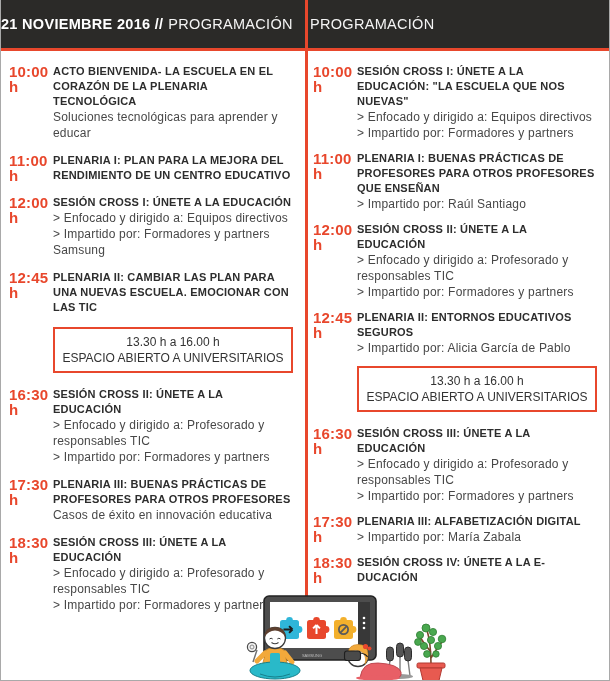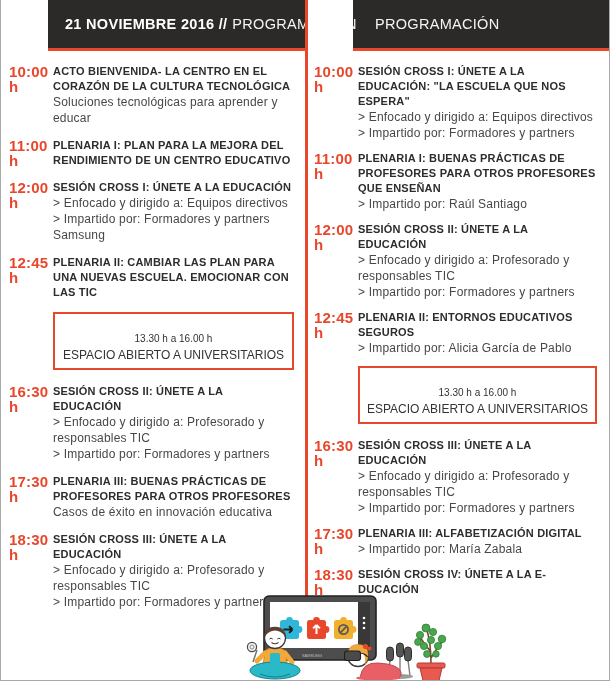--- a/index.html
+++ b/index.html
@@ -5,61 +5,61 @@
   html,body{margin:0;padding:0;background:#fff;}
   .poster{
     position:relative;width:610px;height:681px;background:#fff;
     font-family:"Liberation Sans",sans-serif;overflow:hidden;box-sizing:border-box;
     border-left:1px solid #a9a9a9;border-right:1px solid #a9a9a9;border-bottom:1px solid #a9a9a9;
   }
   .columns{display:flex;}
   .col{width:305px;box-sizing:border-box;}
   .header{
     height:48px;background:#2b2a28;border-bottom:3px solid #e8472c;
-    display:flex;align-items:center;padding-left:17px;color:#fff;
-    font-size:14.5px;letter-spacing:.3px;white-space:nowrap;margin-left:47px;
+    display:flex;align-items:center;color:#fff;
+    font-size:14.5px;letter-spacing:.3px;white-space:nowrap;
   }
   .header .date{font-weight:bold;}
   .header .plabel{font-weight:400;margin-left:5px;opacity:.95;}
   .body{padding-top:13px;}
   .entry{display:flex;margin-bottom:12px;}
   .col-right .entry{margin-bottom:10px;}
   .time{
     width:52px;flex:none;padding-left:8px;box-sizing:border-box;
     color:#e8472c;font-weight:bold;font-size:15px;line-height:15px;letter-spacing:.2px;
   }
   .content{flex:1;padding-right:12px;}
   .title{font-size:11px;font-weight:bold;color:#2d2d2d;line-height:15px;letter-spacing:.2px;}
   .detail{font-size:12px;color:#474747;line-height:16px;letter-spacing:.2px;}
   .break-box{
     border:2px solid #e8472c;margin:2px 12px 14px 52px;padding:5px 4px;
     text-align:center;color:#333;
   }
-  .break-box .range{font-size:10px;line-height:16px;margin-top:12px;}
+  .break-box .range{font-size:12px;line-height:16px;}
   .break-box .blabel{font-size:12px;line-height:16px;}
   .divider{position:absolute;left:304px;top:0;width:3px;height:596px;background:#e8472c;}
   .illustration{position:absolute;left:211px;top:586px;width:260px;height:95px;}
 </style>
 </head>
 <body>
 
 <div class="poster">
   <div class="columns">
 
     <div class="col col-left">
       <div class="header">
         <span class="date">21 NOVIEMBRE 2016 //</span>
         <span class="plabel">PROGRAMACIÓN</span>
       </div>
       <div class="body">
 
         <div class="entry">
           <span class="time">10:00 h</span>
           <div class="content">
-            <div class="title">ACTO BIENVENIDA- LA CENTRO EN EL CORAZÓN DE LA CULTURA TECNOLÓGICA</div>
+            <div class="title">ACTO BIENVENIDA- LA ESCUELA EN EL CORAZÓN DE LA PLENARIA TECNOLÓGICA</div>
             <div class="detail">Soluciones tecnológicas para aprender y educar</div>
           </div>
         </div>
 
         <div class="entry">
           <span class="time">11:00 h</span>
           <div class="content">
             <div class="title">PLENARIA I: PLAN PARA LA MEJORA DEL RENDIMIENTO DE UN CENTRO EDUCATIVO</div>
           </div>
         </div>
@@ -116,21 +116,21 @@
 
     <div class="col col-right">
       <div class="header">
         <span class="plabel">PROGRAMACIÓN</span>
       </div>
       <div class="body">
 
         <div class="entry">
           <span class="time">10:00 h</span>
           <div class="content">
-            <div class="title">SESIÓN CROSS I: ÚNETE A LA EDUCACIÓN: "LA ESCUELA QUE NOS ESPERA"</div>
+            <div class="title">SESIÓN CROSS I: ÚNETE A LA EDUCACIÓN: "LA ESCUELA QUE NOS NUEVAS"</div>
             <div class="detail">&gt; Enfocado y dirigido a:  Equipos directivos</div>
             <div class="detail">&gt; Impartido por: Formadores y partners</div>
           </div>
         </div>
 
         <div class="entry">
           <span class="time">11:00 h</span>
           <div class="content">
             <div class="title">PLENARIA I: BUENAS PRÁCTICAS DE PROFESORES PARA OTROS PROFESORES QUE ENSEÑAN</div>
             <div class="detail">&gt; Impartido por: Raúl Santiago</div>

